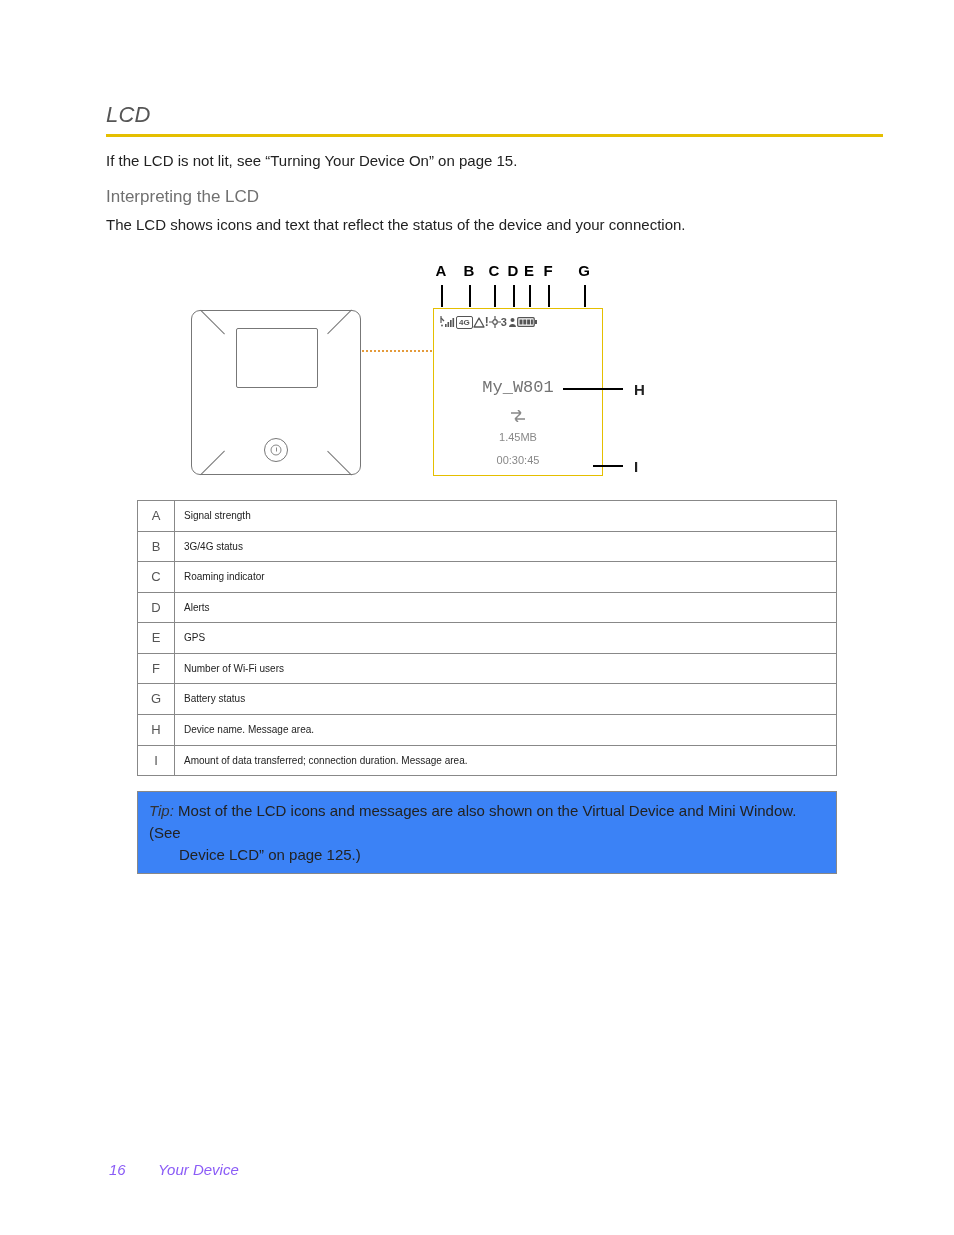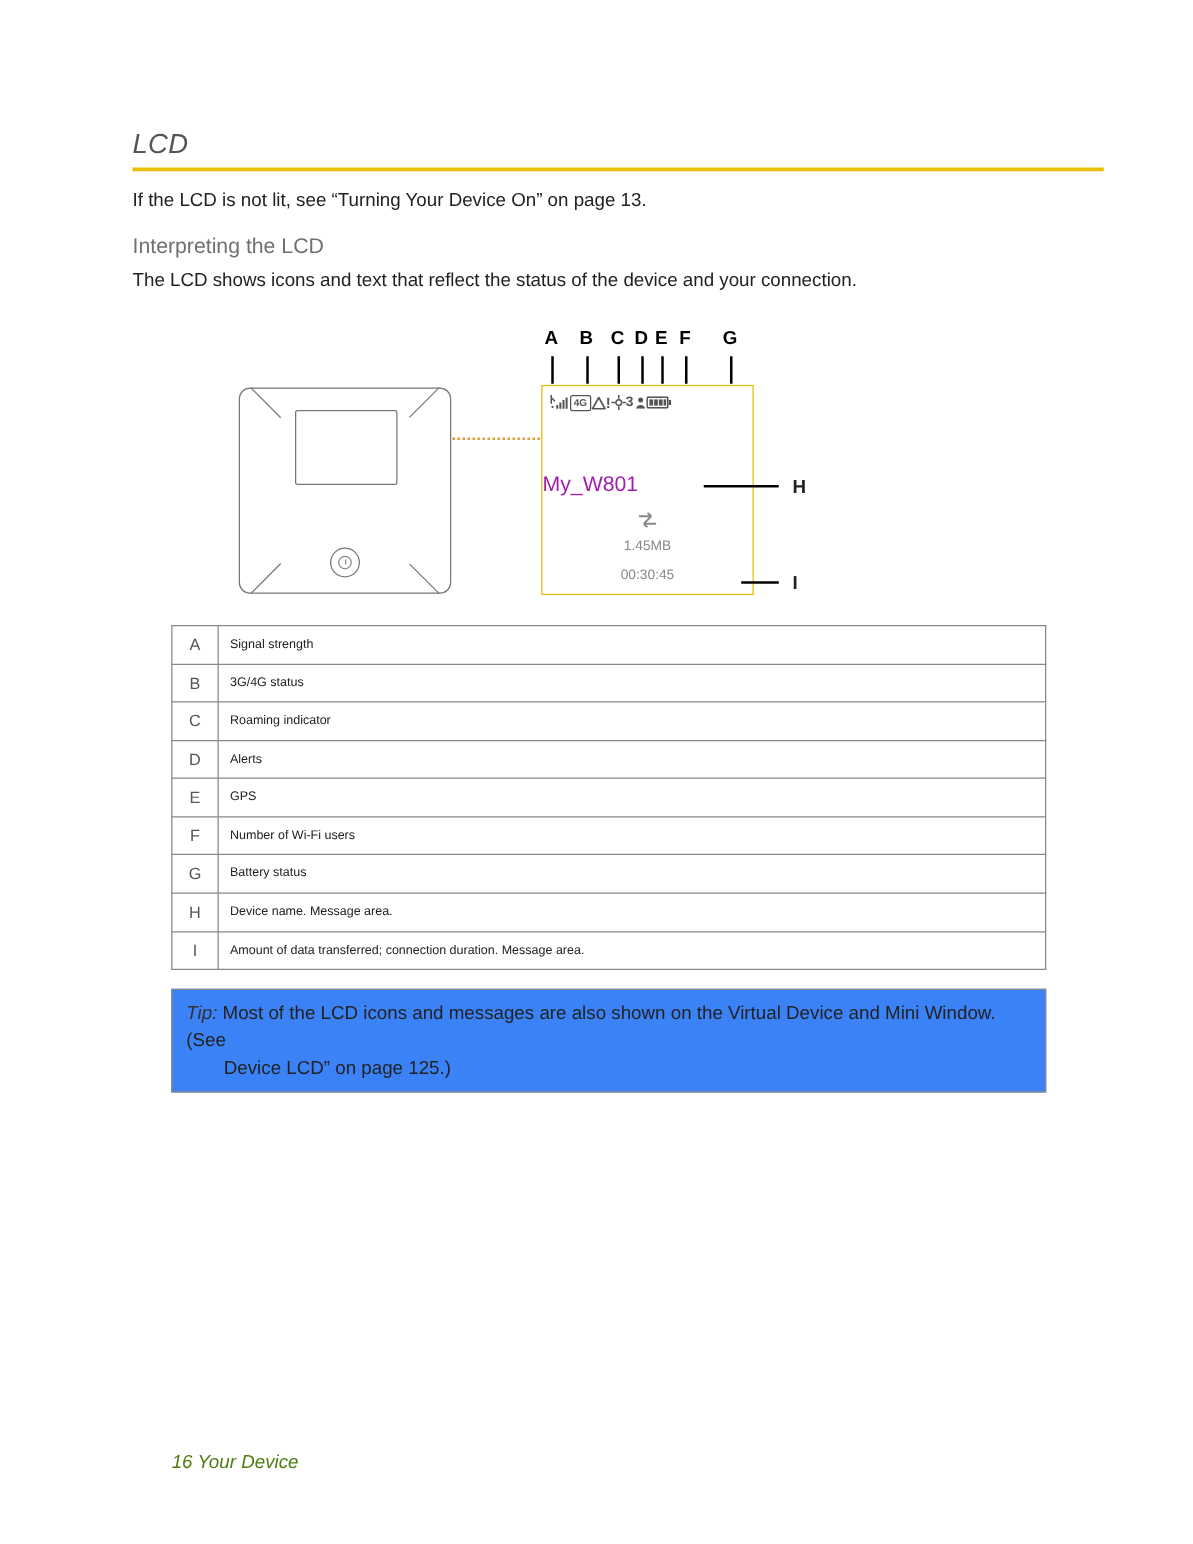--- a/index.html
+++ b/index.html
@@ -121,25 +121,25 @@
     display: flex;
     justify-content: flex-start;
     align-items: center;
     padding: 4px 6px 0 6px;
     height: 18px;
     color: #555;
     font-size: 10px;
   }
   .ico svg { display: block; }
   .lcd-name {
-    text-align: left;
+    text-align: center;
     font-size: 17px;
-    color: #a21caf;
+    color: #737373;
     margin-top: 46px;
-    font-family: Liberation Sans, sans-serif;
+    font-family: Liberation Mono, monospace;
   }
   .lcd-stats {
     position: absolute;
     bottom: 7px; left: 0; right: 0;
     display: flex;
     align-items: center;
     gap: 8px;
     padding: 0 8px;
     font-size: 11px;
     color: #888;
@@ -233,38 +233,37 @@
   .tipbox .indent {
     display: block;
     padding-left: 30px;
   }
   
   .footer {
     position: absolute;
     bottom: 55px;
     left: 109px;
     font-style: italic;
-    color: #4d7c0f;
-    font-size: 15px;
-    text-align: right;
+    color: #8b5cf6;
+    font-size: 15px;
   }
   .footer .pg {
     display: inline-block;
     width: 45px;
   }
 </style>
 </head>
 <body>
 
 <div class="page">
 
   <div class="h1">LCD</div>
   <div class="rule"></div>
 
-  <p class="body-text">If the LCD is not lit, see “Turning Your Device On” on page 13.</p>
+  <p class="body-text">If the LCD is not lit, see “Turning Your Device On” on page 15.</p>
 
   <div class="h2">Interpreting the LCD</div>
   <p class="body-text">The LCD shows icons and text that reflect the status of the device and your connection.</p>
 
   <div class="diagram-wrap">
 
     <div class="toplabels">
       <span class="tl" style="left:335px">A</span>
       <span class="tl" style="left:363px">B</span>
       <span class="tl" style="left:388px">C</span>

